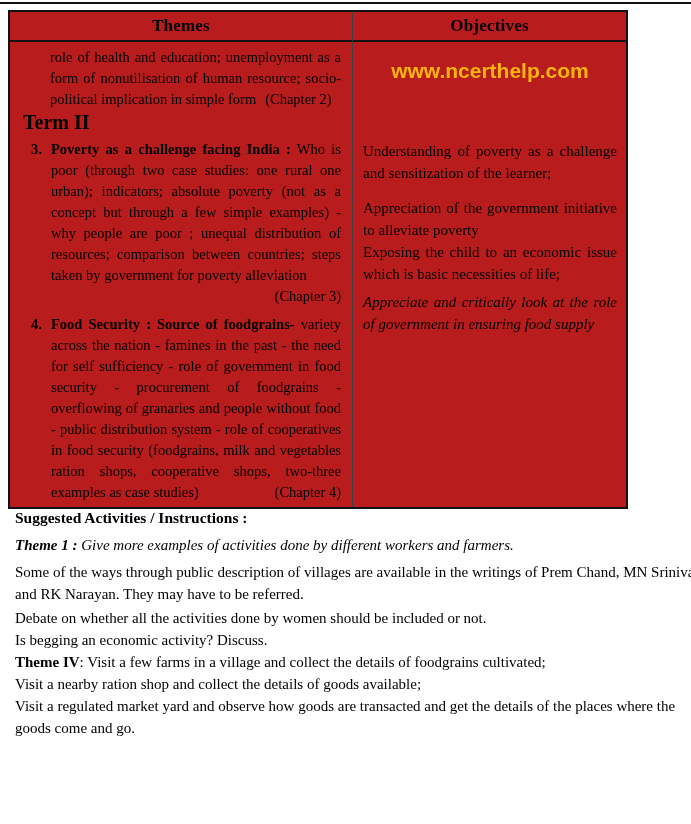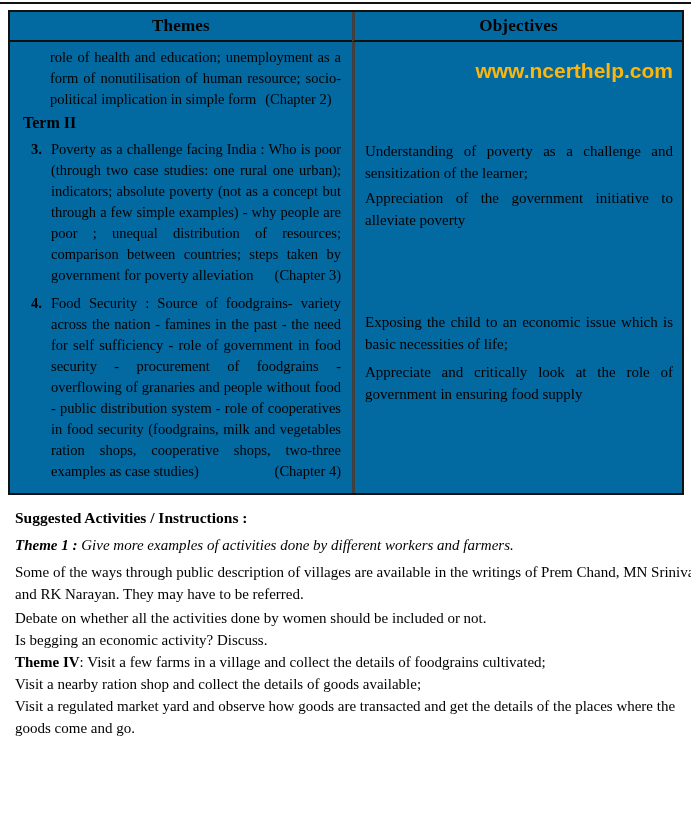--- a/index.html
+++ b/index.html
@@ -18,85 +18,85 @@
   .top-rule {
     position: absolute;
     top: 2px; left: 0;
     width: 691px;
     border-top: 2px solid #111;
   }
   
   .gtable {
     position: absolute;
     top: 10px; left: 8px;
-    width: 676px;
+    width: 620px;
     border: 2px solid #111;
     display: grid;
     grid-template-columns: 342px 1fr;
     grid-template-rows: 30px auto;
-    background: #0369a1;
+    background: #b91c1c;
   }
   .hcell {
     border-bottom: 2px solid #111;
     font-weight: bold;
     font-size: 17px;
     text-align: center;
     padding-top: 4px;
     letter-spacing: 0.2px;
   }
-  .hcell.right, .bcell.right { border-left: 3px solid #404040; }
+  .hcell.right, .bcell.right { border-left: 1px solid #404040; }
   .bcell { min-height: 451px; }
   .bcell.left {
     padding: 5px 11px 4px 12px;
     font-size: 14.5px;
     line-height: 21px;
   }
   .bcell.right {
     padding: 0 9px 4px 10px;
     font-size: 15px;
     line-height: 22px;
   }
   .carryover {
     margin-left: 28px;
     text-align: justify;
   }
   .chapter-inline { margin-left: 9px; white-space: nowrap; }
   .term {
     font-weight: bold;
-    font-size: 16px;
+    font-size: 20px;
     margin: 2px 0 0 1px;
   }
   .titem { display: flex; margin-top: 6px; }
   .titem.second { margin-top: 7px; }
   .titem .num {
     flex: 0 0 29px;
     padding-left: 9px;
     font-weight: bold;
   }
   .titem .ibody {
     flex: 1;
     text-align: justify;
   }
-  .titem .ititle { font-weight: normal; }
+  .titem .ititle { font-weight: bold; }
   .chapter-float { float: right; }
   .clr { display: block; clear: both; height: 0; }
   
   .watermark {
     margin-top: 18px;
-    text-align: right;
+    text-align: center;
     font-family: "Liberation Sans", "DejaVu Sans", sans-serif;
     font-weight: bold;
     font-size: 21px;
     color: #FEB60D;
   }
   .obj-group p { text-align: justify; }
   .og3 { margin-top: 58px; }
-  .og3 p + p { margin-top: 3px; }
-  .og4 { margin-top: 80px; }
-  .og4 p + p { margin-top: 6px; }
+  .og3 p + p { margin-top: 13px; }
+  .og4 { }
+  .og4 p + p { margin-top: 6px; font-style: italic; }
   
   .suggested {
     position: absolute;
     top: 507px; left: 15px;
     width: 686px;
     font-size: 15px;
     line-height: 22px;
   }
   .s-head {
     font-weight: bold;

